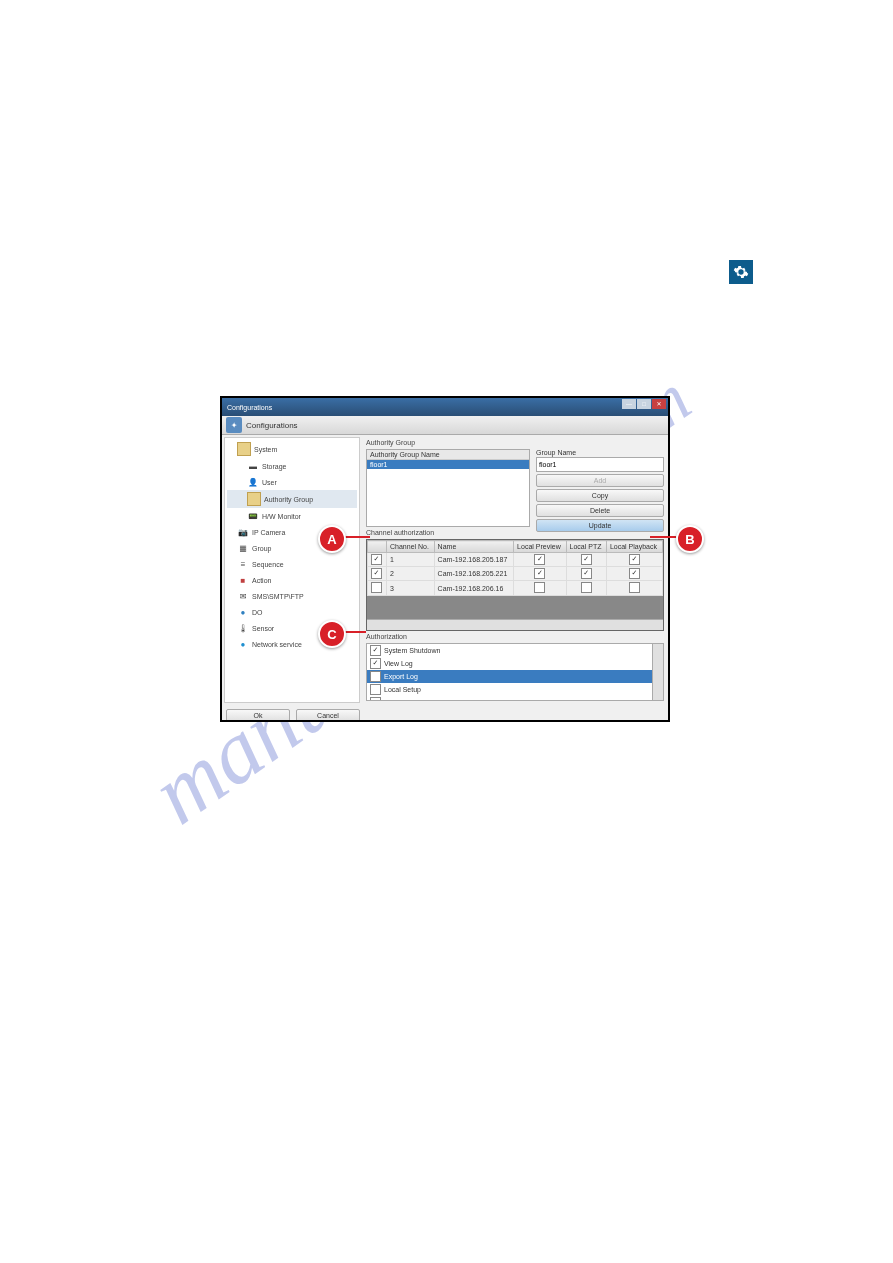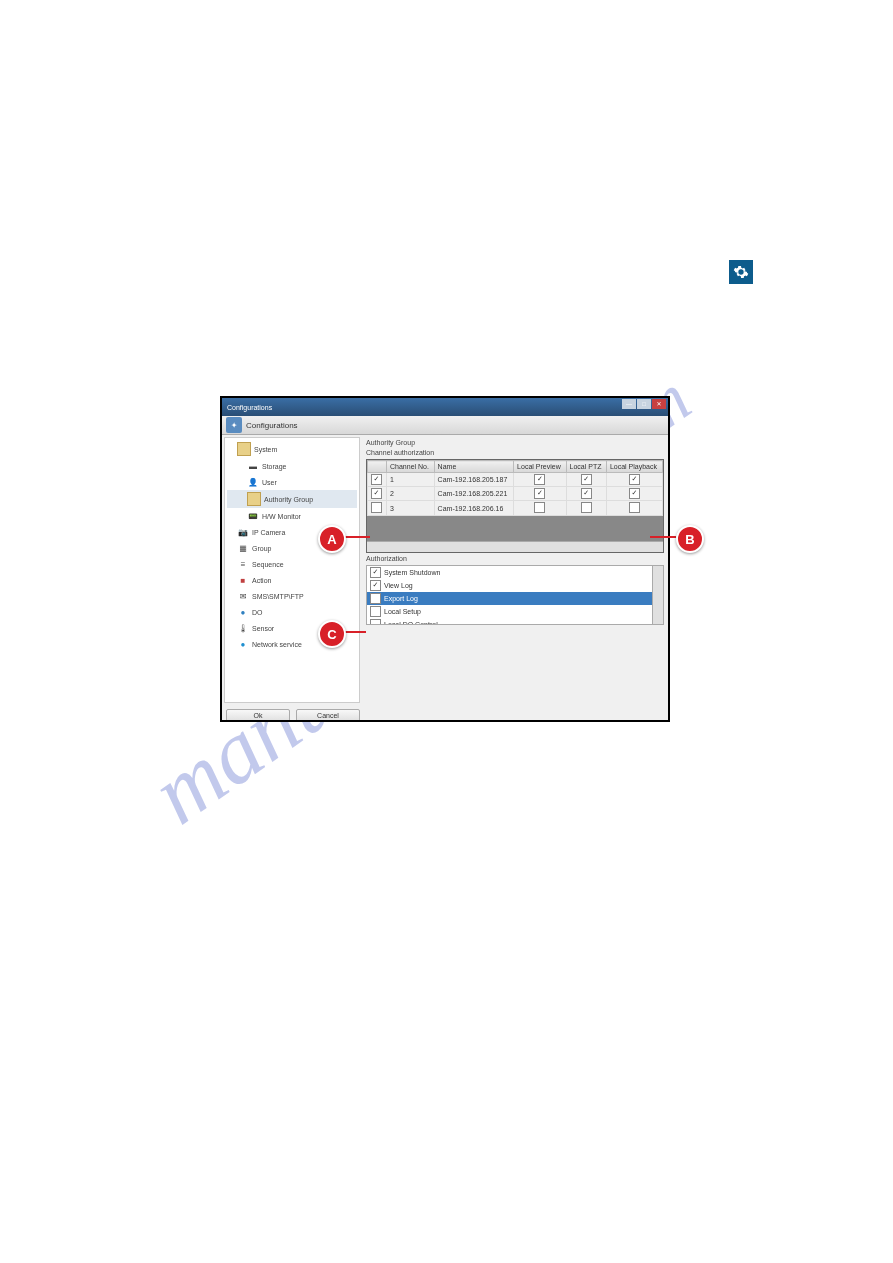--- a/index.html
+++ b/index.html
@@ -128,20 +128,36 @@
             <span>Sensor</span>
           </div>
         <div class="tree-node l1">
             <span class="ticon" style="color:#2090d0">●</span>
             <span>Network service</span>
           </div>
       </div>
 
       <div class="mainarea">
         <div class="section-label">Authority Group</div>
+        <div class="toprow">
+          <div class="listbox">
+            <div class="listhdr">Authority Group Name</div>
+            <div class="listitem">floor1</div>
+          </div>
+          <div class="rightcol">
+            <div class="fld">
+              <span style="font-size:7px">Group Name</span>
+              <input value="floor1" style="">
+            </div>
+            <div class="btn dis">Add</div>
+            <div class="btn">Copy</div>
+            <div class="btn">Delete</div>
+            <div class="btn" style="background:linear-gradient(#d0e4f4,#a8ccec)">Update</div>
+          </div>
+        </div>
 
         <div class="section-label">Channel authorization</div>
         <div class="tablewrap">
           <table>
             <tbody>
                 <tr>
               <th style="width:12px"></th>
               <th>Channel No.</th>
               <th>Name</th>
               <th>Local Preview</th>

